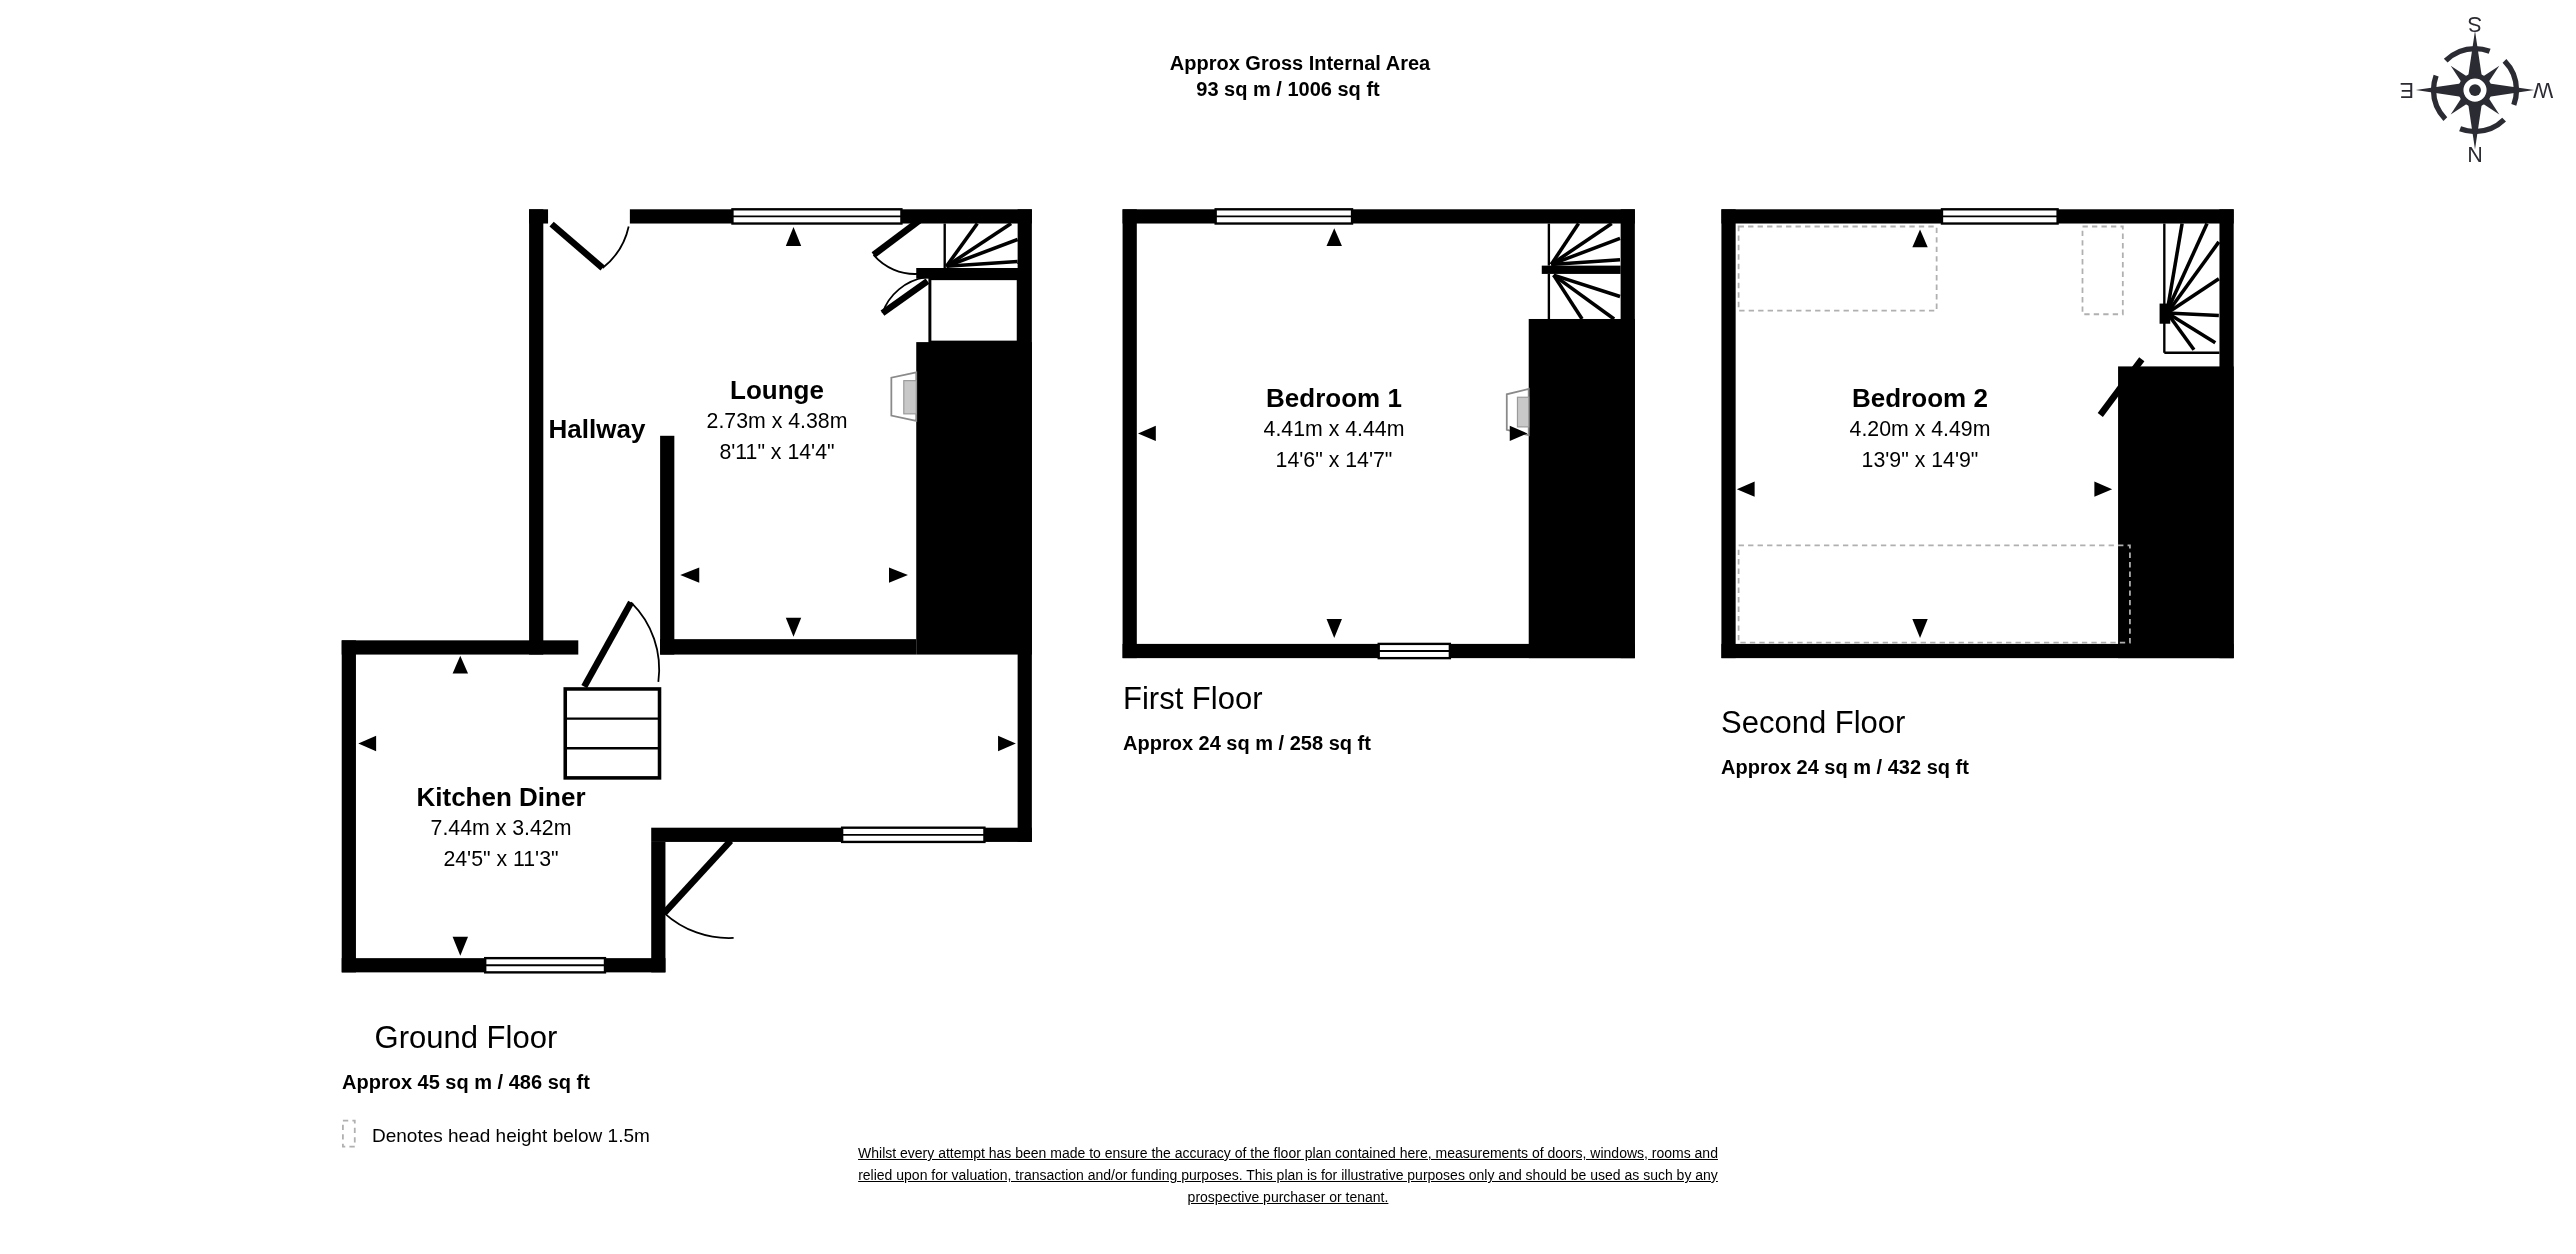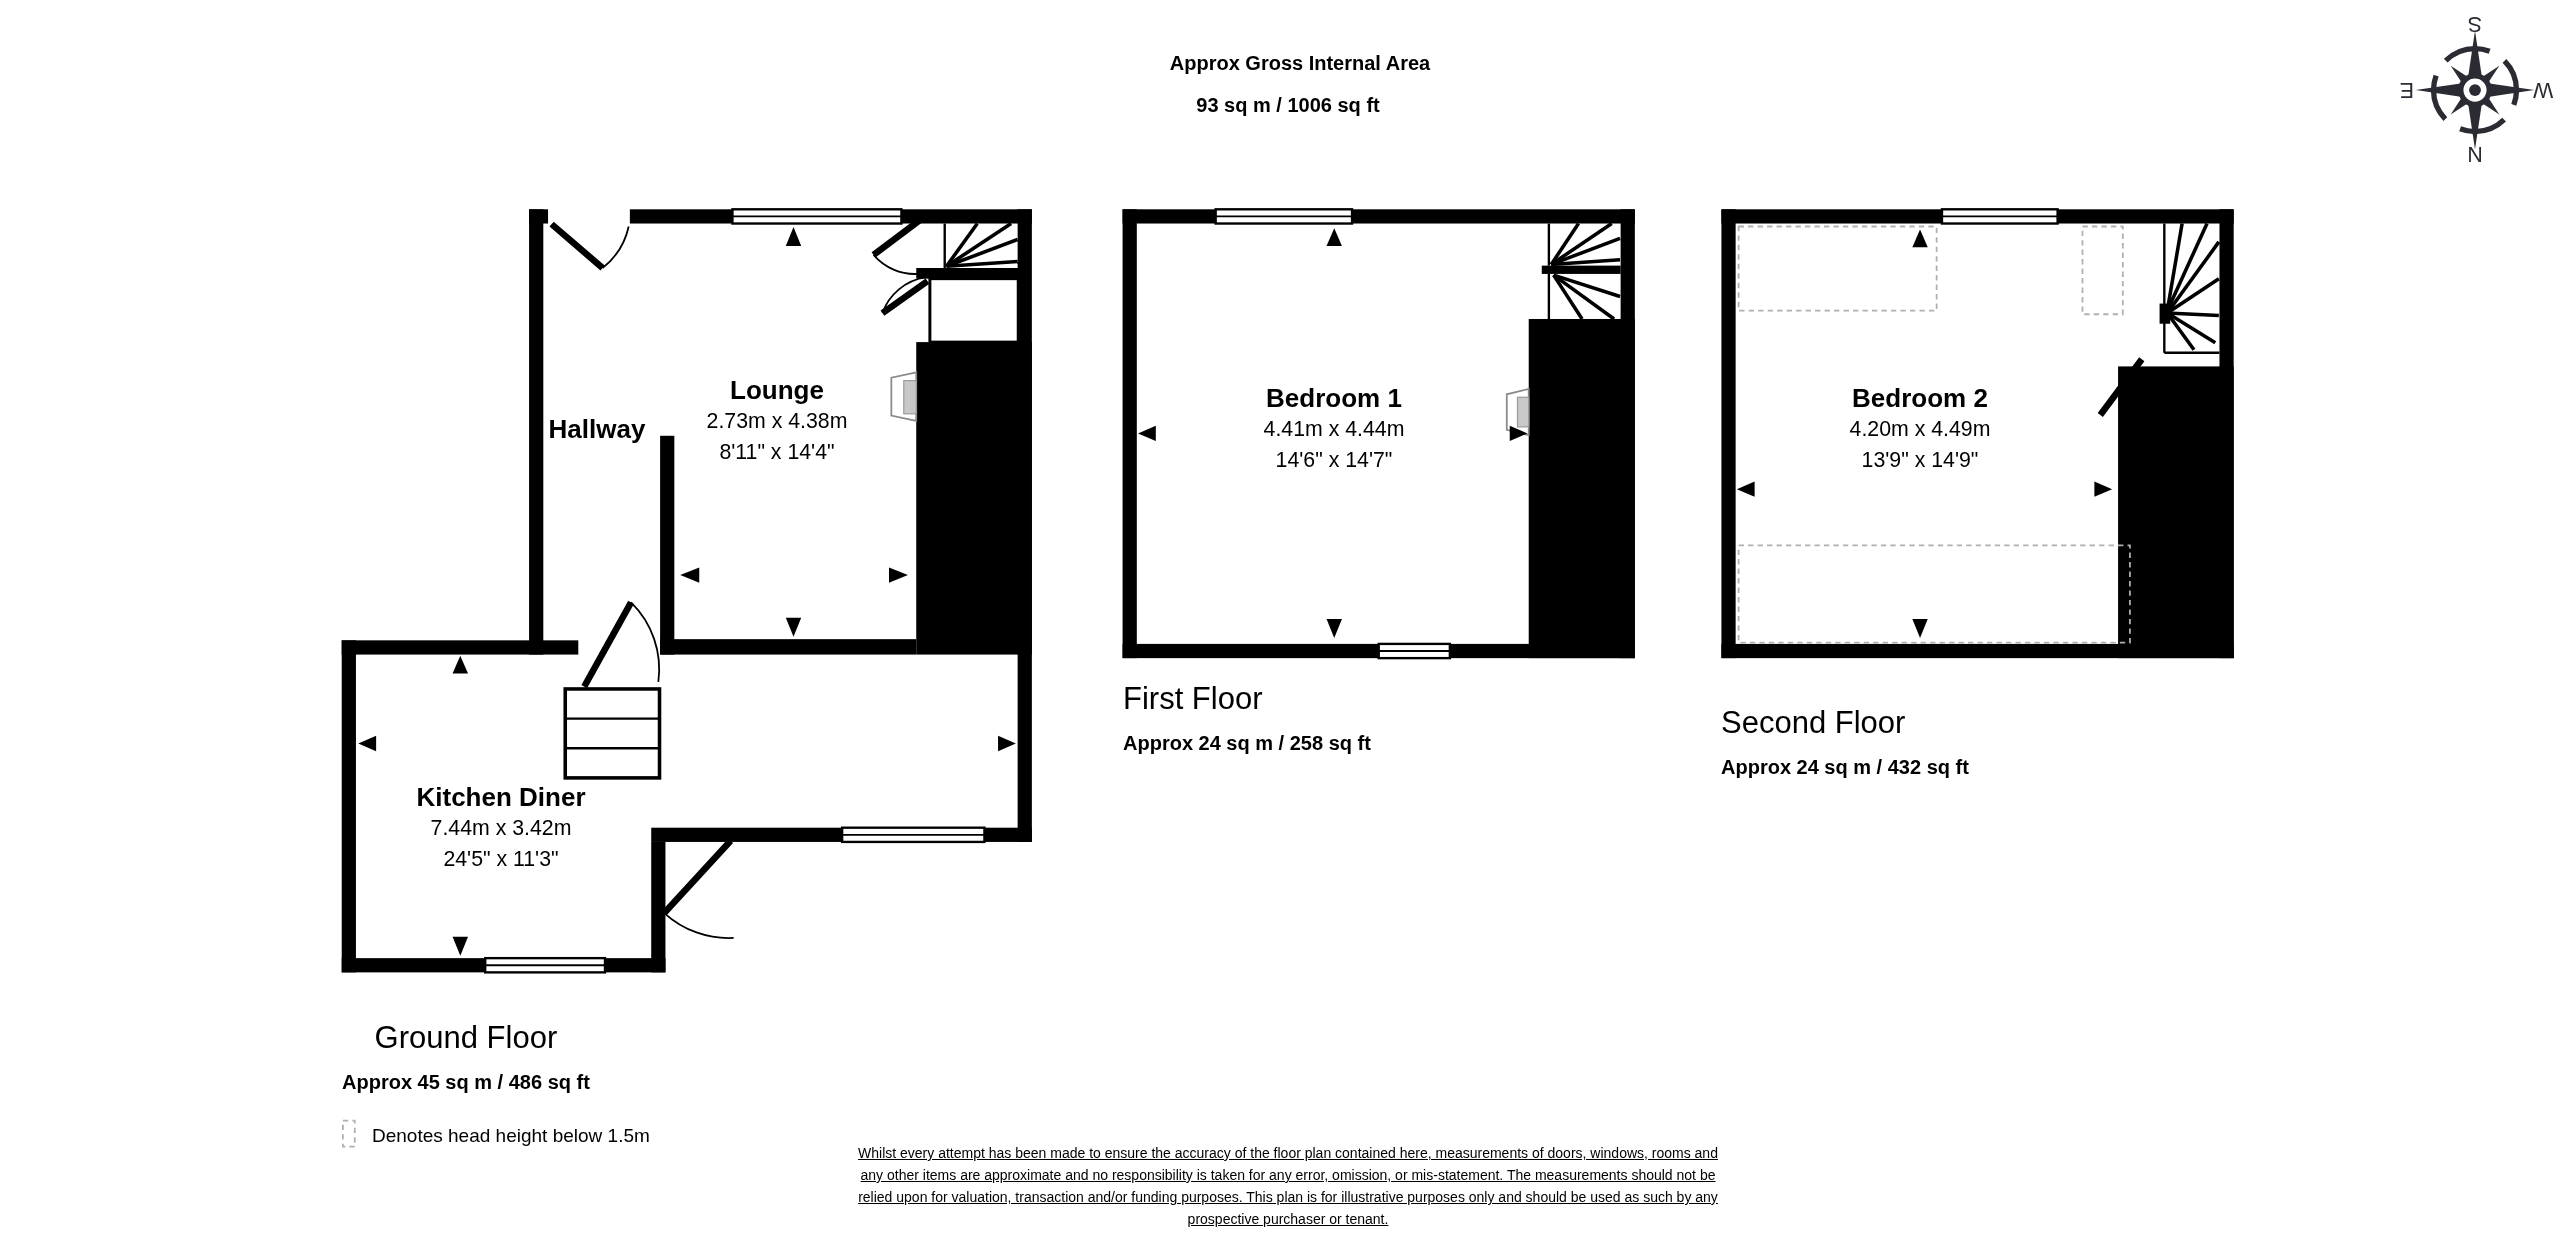--- a/index.html
+++ b/index.html
@@ -221,21 +221,21 @@
     <text class="compass-letter" x="0" y="-108" text-anchor="middle" dominant-baseline="central">N</text>
     <text class="compass-letter" x="0" y="112" text-anchor="middle" dominant-baseline="central">S</text>
     <text class="compass-letter" x="115" y="0" text-anchor="middle" dominant-baseline="central">E</text>
     <text class="compass-letter" x="-115" y="0" text-anchor="middle" dominant-baseline="central">W</text>
   </g>
 
   <rect class="dashed" x="578" y="1890" width="20" height="44"></rect>
 </svg>
 
 <div class="abs ctr hdr-line" style="left:1288px;top:50px;margin-left:12px;">Approx Gross Internal Area</div>
-<div class="abs ctr hdr-line" style="left:1288px;top:92px;">93 sq m / 1006 sq ft</div>
+<div class="abs ctr hdr-line" style="left:1288px;top:76px;">93 sq m / 1006 sq ft</div>
 
 <div class="abs ctr room-label" style="left:597px;top:414px;">
   <div class="title">Hallway</div>
 </div>
 
 <div class="abs ctr room-label" style="left:777px;top:375px;">
   <div class="title">Lounge</div>
   <div class="dim">2.73m x 4.38m</div>
   <div class="dim">8'11" x 14'4"</div>
 </div>
@@ -268,17 +268,16 @@
 </div>
 <div class="abs floor-label" style="left:1721px;top:704px;">
   <div class="name">Second Floor</div>
   <div class="area">Approx 24 sq m / 432 sq ft</div>
 </div>
 
 <div class="abs legend-text" style="left:372px;top:1124px;">Denotes head height below 1.5m</div>
 
 <div class="abs ctr disclaimer" style="left:1288px;top:1142px;">
   <div>Whilst every attempt has been made to ensure the accuracy of the floor plan contained here, measurements of doors, windows, rooms and</div>
-  <div>any other items are approximate and no responsibility is taken for any error, omission, or mis-statement. The measurements should not be</div>
   <div>relied upon for valuation, transaction and/or funding purposes. This plan is for illustrative purposes only and should be used as such by any</div>
   <div>prospective purchaser or tenant.</div>
 </div>
 
 
 </body></html>

